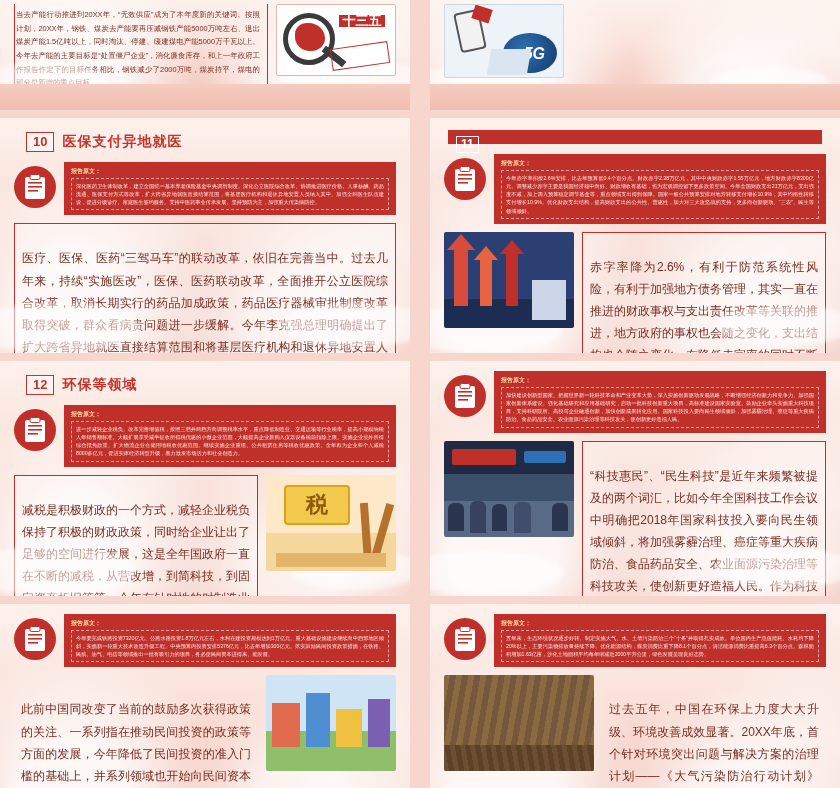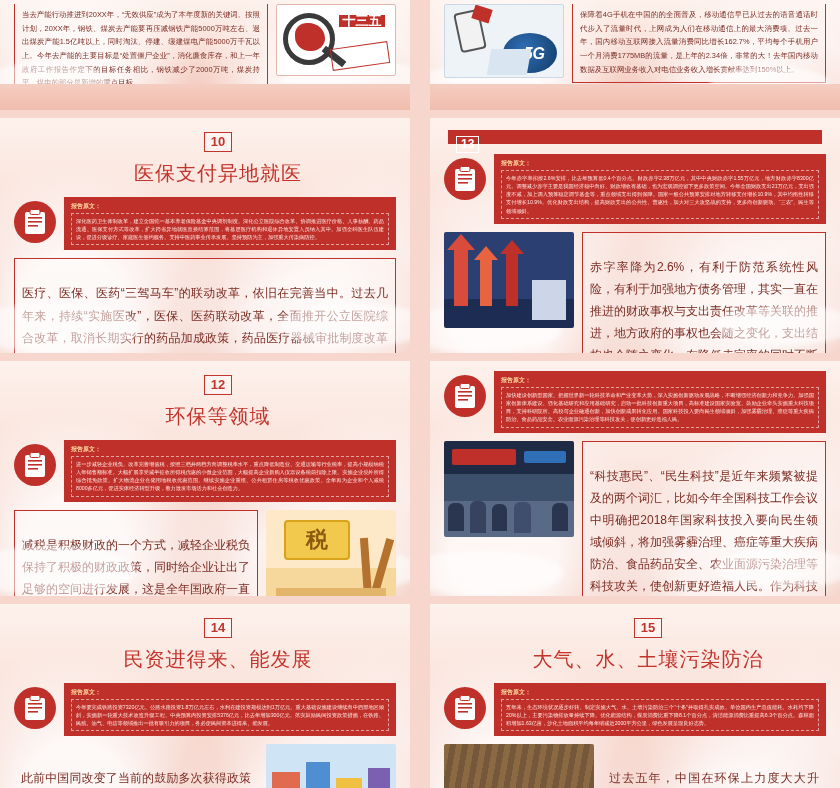--- a/index.html
+++ b/index.html
@@ -36,35 +36,34 @@
     border-radius: 50%;
     filter: blur(2px);
   }
 
   
   .title-row {
     display: flex;
     align-items: center;
     gap: 8px;
     padding: 14px 0 0 26px;
-    flex-direction: column;
   }
   .num-box {
     border: 1.6px solid #c3342c;
     color: #c3342c;
     font-size: 13px;
     font-weight: bold;
     padding: 1px 6px;
     line-height: 16px;
     background: rgba(255,255,255,0.35);
   }
   .slide-title {
     color: #c3342c;
-    font-size: 20px;
-    font-weight: normal;
+    font-size: 14px;
+    font-weight: bold;
     letter-spacing: 1px;
   }
   .title-banner {
     margin: 12px 18px 0 18px;
     background: #c0302a;
     color: #ffffff;
     font-size: 14px;
     font-weight: bold;
     padding: 7px 10px 7px 36px;
     position: relative;
@@ -147,21 +146,21 @@
   .top-slide-body {
     display: flex;
     gap: 8px;
     margin: 0 14px;
     padding-top: 4px;
   }
   .top-text {
     flex: 1 1 auto;
     border: 1.2px solid #c0302a;
     border-top: none;
-    padding: 4px 7px 6px 7px;
+    padding: 4px 7px 6px 1px;
     color: #7a2b22;
     font-size: 7.4px;
     line-height: 1.85;
     text-align: justify;
   }
   .band {
     position: absolute;
     left: 0; right: 0; bottom: 0;
     height: 26px;
     background: linear-gradient(180deg, #f5cdc1, #f0bdae);
@@ -196,21 +195,20 @@
     <div class="cloud" style="width:140px;height:42px;left:-24px;bottom:2px;"></div>
     <div class="cloud" style="width:120px;height:36px;right:10px;bottom:8px;"></div>
     <div class="top-slide-body">
       <div class="figure" style="width:120px;height:74px;background:#eef3f8;border:1px solid #cbd8e4;">
         <div class="ill" style="left:12px;top:6px;width:26px;height:40px;background:#f2f2f2;border:2px solid #555;border-radius:4px;transform:rotate(-12deg);"></div>
         <div class="ill" style="left:28px;top:2px;width:18px;height:14px;background:#c0302a;transform:rotate(18deg);"></div>
         <div class="ill" style="right:6px;bottom:4px;width:54px;height:40px;border-radius:50%;background:radial-gradient(circle at 40% 40%,#2f6fb5,#123a66);"></div>
         <div class="ill" style="right:18px;bottom:14px;color:#fff;font-size:16px;font-weight:bold;font-style:italic;">5G</div>
         <div class="ill" style="left:44px;top:44px;width:40px;height:26px;background:#d9e6f2;transform:skewX(-10deg);"></div>
       </div>
-      <div class="top-text">保障着4G手机在中国的的全面普及，移动通信早已从过去的语音通话时代步入了流量时代，上网成为人们在移动通信上的最大消费项。过去一年，国内移动互联网接入流量消费同比增长162.7%，平均每个手机用户一个月消费1775MB的流量，是上年的2.34倍，非常的大！去年国内移动数据及互联网业务收入对电信业务收入增长贡献率达到150%以上。</div>
     </div>
     <div class="band"></div>
   </div>
 
   <div class="slide">
     <div class="cloud" style="width:170px;height:50px;left:-30px;bottom:0;"></div>
     <div class="cloud" style="width:150px;height:44px;right:-20px;bottom:6px;"></div>
     <div class="title-row">
       <span class="num-box">10</span>
       <span class="slide-title">医保支付异地就医</span>
@@ -232,21 +230,21 @@
     </div>
     <div class="body-row">
       <div class="body-text">医疗、医保、医药“三驾马车”的联动改革，依旧在完善当中。过去几年来，持续“实施医改”，医保、医药联动改革，全面推开公立医院综合改革，取消长期实行的药品加成政策，药品医疗器械审批制度改革取得突破，群众看病贵问题进一步缓解。今年李克强总理明确提出了扩大跨省异地就医直接结算范围和将基层医疗机构和退休异地安置人员纳入的目标，如何在一种更加便于了、调解地方层面，对于医保和和保住人之间的紧密衔接上来说，从而同时提高他们讨论对支持的支持，将是关键中的关键。</div>
     </div>
   </div>
 
   <div class="slide">
     <div class="cloud" style="width:160px;height:48px;left:-28px;bottom:0;"></div>
     <div class="cloud" style="width:140px;height:40px;right:-16px;bottom:8px;"></div>
     <div class="title-banner">
-      <span class="num-box-w">13</span>
+      <span class="num-box-w">11</span>
     </div>
     <div class="quote-wrap">
       <div class="stamp">
         <svg width="24" height="26" viewBox="0 0 24 26">
           <rect x="2" y="3" width="20" height="22" rx="2" fill="#ffffff"></rect>
           <rect x="7" y="0.5" width="10" height="5" rx="1.5" fill="#ffffff" stroke="#c0302a" stroke-width="1"></rect>
           <rect x="5" y="8" width="14" height="1.6" fill="#c0302a"></rect>
           <rect x="5" y="12" width="14" height="1.6" fill="#c0302a"></rect>
           <rect x="5" y="16" width="10" height="1.6" fill="#c0302a"></rect>
         </svg>
@@ -334,24 +332,20 @@
         <div class="ill" style="left:48px;bottom:6px;width:15px;height:27px;background:#2a3550;border-radius:6px 6px 0 0;"></div>
         <div class="ill" style="left:70px;bottom:4px;width:17px;height:31px;background:#404d6c;border-radius:6px 6px 0 0;"></div>
         <div class="ill" style="right:6px;bottom:6px;width:16px;height:28px;background:#2a3550;border-radius:6px 6px 0 0;"></div>
       </div>
       <div class="body-text">“科技惠民”、“民生科技”是近年来频繁被提及的两个词汇，比如今年全国科技工作会议中明确把2018年国家科技投入要向民生领域倾斜，将加强雾霾治理、癌症等重大疾病防治、食品药品安全、农业面源污染治理等科技攻关，使创新更好造福人民。作为科技工作的主要任务之一的“坚持以人民为中心的发展思想”，紧扣社会主要矛盾变化、大力推进科技惠民，切实增强人民群众获得感幸福感安全感。从本次政府工作报告的内容来看，大量的科研经费将会真正投入到民生中，让老百姓能充分的享受到科技发展带来的红利，“增强人民群众获得感、幸福感”的领域中，环保等领域。</div>
     </div>
   </div>
 
   <div class="slide">
 
-    <div class="title-row">
-      <span class="num-box">14</span>
-      <span class="slide-title">民资进得来、能发展</span>
-    </div>
     <div class="quote-wrap">
       <div class="stamp">
         <svg width="24" height="26" viewBox="0 0 24 26">
           <rect x="2" y="3" width="20" height="22" rx="2" fill="#ffffff"></rect>
           <rect x="7" y="0.5" width="10" height="5" rx="1.5" fill="#ffffff" stroke="#c0302a" stroke-width="1"></rect>
           <rect x="5" y="8" width="14" height="1.6" fill="#c0302a"></rect>
           <rect x="5" y="12" width="14" height="1.6" fill="#c0302a"></rect>
           <rect x="5" y="16" width="10" height="1.6" fill="#c0302a"></rect>
         </svg>
       </div>
@@ -368,24 +362,20 @@
         <div class="ill" style="left:40px;top:18px;width:24px;height:54px;background:#4f8fd1;"></div>
         <div class="ill" style="left:70px;top:34px;width:26px;height:38px;background:#f0c040;"></div>
         <div class="ill" style="right:6px;top:24px;width:22px;height:48px;background:#7b5fb0;"></div>
 
       </div>
     </div>
   </div>
 
   <div class="slide">
 
-    <div class="title-row">
-      <span class="num-box">15</span>
-      <span class="slide-title">大气、水、土壤污染防治</span>
-    </div>
     <div class="quote-wrap">
       <div class="stamp">
         <svg width="24" height="26" viewBox="0 0 24 26">
           <rect x="2" y="3" width="20" height="22" rx="2" fill="#ffffff"></rect>
           <rect x="7" y="0.5" width="10" height="5" rx="1.5" fill="#ffffff" stroke="#c0302a" stroke-width="1"></rect>
           <rect x="5" y="8" width="14" height="1.6" fill="#c0302a"></rect>
           <rect x="5" y="12" width="14" height="1.6" fill="#c0302a"></rect>
           <rect x="5" y="16" width="10" height="1.6" fill="#c0302a"></rect>
         </svg>
       </div>

